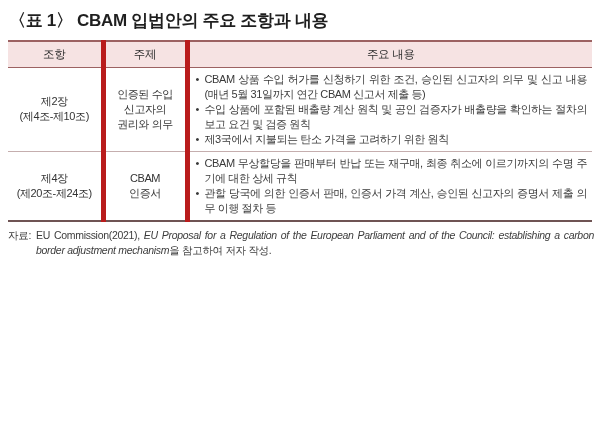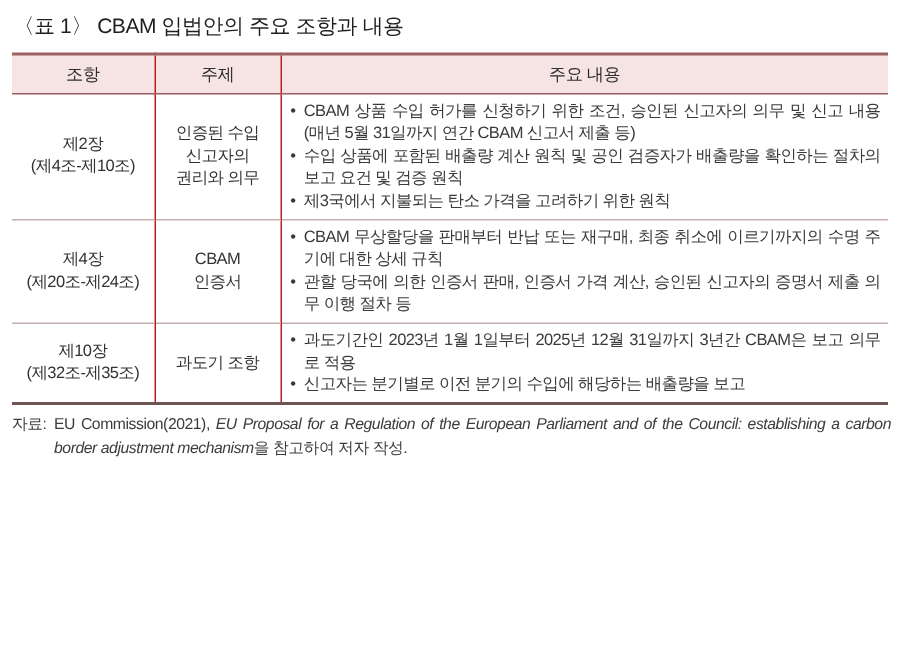--- a/index.html
+++ b/index.html
@@ -6,22 +6,22 @@
   body {
     width:600px; height:440px;
     background:#ffffff;
     font-family:"Liberation Sans", sans-serif;
     color:#3a3a3a;
     overflow:hidden;
   }
   .page { padding:7px 8px 0 8px; }
 
   .table-title {
-    font-size:14px;
-    font-weight:normal;
+    font-size:17px;
+    font-weight:bold;
     color:#1f1f1f;
     letter-spacing:-0.3px;
     margin:2px 0 8px 1px;
   }
 
   table.cbam {
     width:584px;
     border-collapse:collapse;
     table-layout:fixed;
     border-top:2px solid #9c6262;
@@ -34,21 +34,21 @@
   thead th {
     background:#f6e3e3;
     font-size:11.5px;
     font-weight:normal;
     color:#2e2e2e;
     height:21px;
     padding:2px 0;
     border-bottom:1px solid #9c6262;
     letter-spacing:-0.3px;
   }
-  th.v-sep, td.v-sep { border-right:1px solid #b91c1c; }
+  th.v-sep, td.v-sep { border-right:5px solid #b91c1c; }
 
   tbody td {
     font-size:11px;
     line-height:1.36;
     letter-spacing:-0.4px;
     vertical-align:middle;
     padding:4px 3px;
   }
   tbody tr:not(:first-child) td { border-top:1px solid #c5aeae; }
 
@@ -118,34 +118,20 @@
             <div class="bullet-item">
               <span class="bullet-glyph">•</span>
               <span class="bullet-text">CBAM 무상할당을 판매부터 반납 또는 재구매, 최종 취소에 이르기까지의 수명 주기에 대한 상세 규칙</span>
             </div>
             <div class="bullet-item">
               <span class="bullet-glyph">•</span>
               <span class="bullet-text">관할 당국에 의한 인증서 판매, 인증서 가격 계산, 승인된 신고자의 증명서 제출 의무 이행 절차 등</span>
             </div>
           </td>
         </tr>
-        <tr>
-          <td class="cell-article v-sep">제10장<br>(제32조-제35조)</td>
-          <td class="cell-topic v-sep">과도기 조항</td>
-          <td class="cell-content">
-            <div class="bullet-item">
-              <span class="bullet-glyph">•</span>
-              <span class="bullet-text">과도기간인 2023년 1월 1일부터 2025년 12월 31일까지 3년간 CBAM은 보고 의무로 적용</span>
-            </div>
-            <div class="bullet-item">
-              <span class="bullet-glyph">•</span>
-              <span class="bullet-text">신고자는 분기별로 이전 분기의 수입에 해당하는 배출량을 보고</span>
-            </div>
-          </td>
-        </tr>
       </tbody>
   </table>
 
   <div class="source">
     <span class="source-label">자료:</span>
     <span class="source-text"><span>EU Commission(2021), </span><span class="italic">EU Proposal for a Regulation of the European Parliament and of the Council: establishing a carbon border adjustment mechanism</span><span>을 참고하여 저자 작성.</span></span>
   </div>
 
 </div>
 

